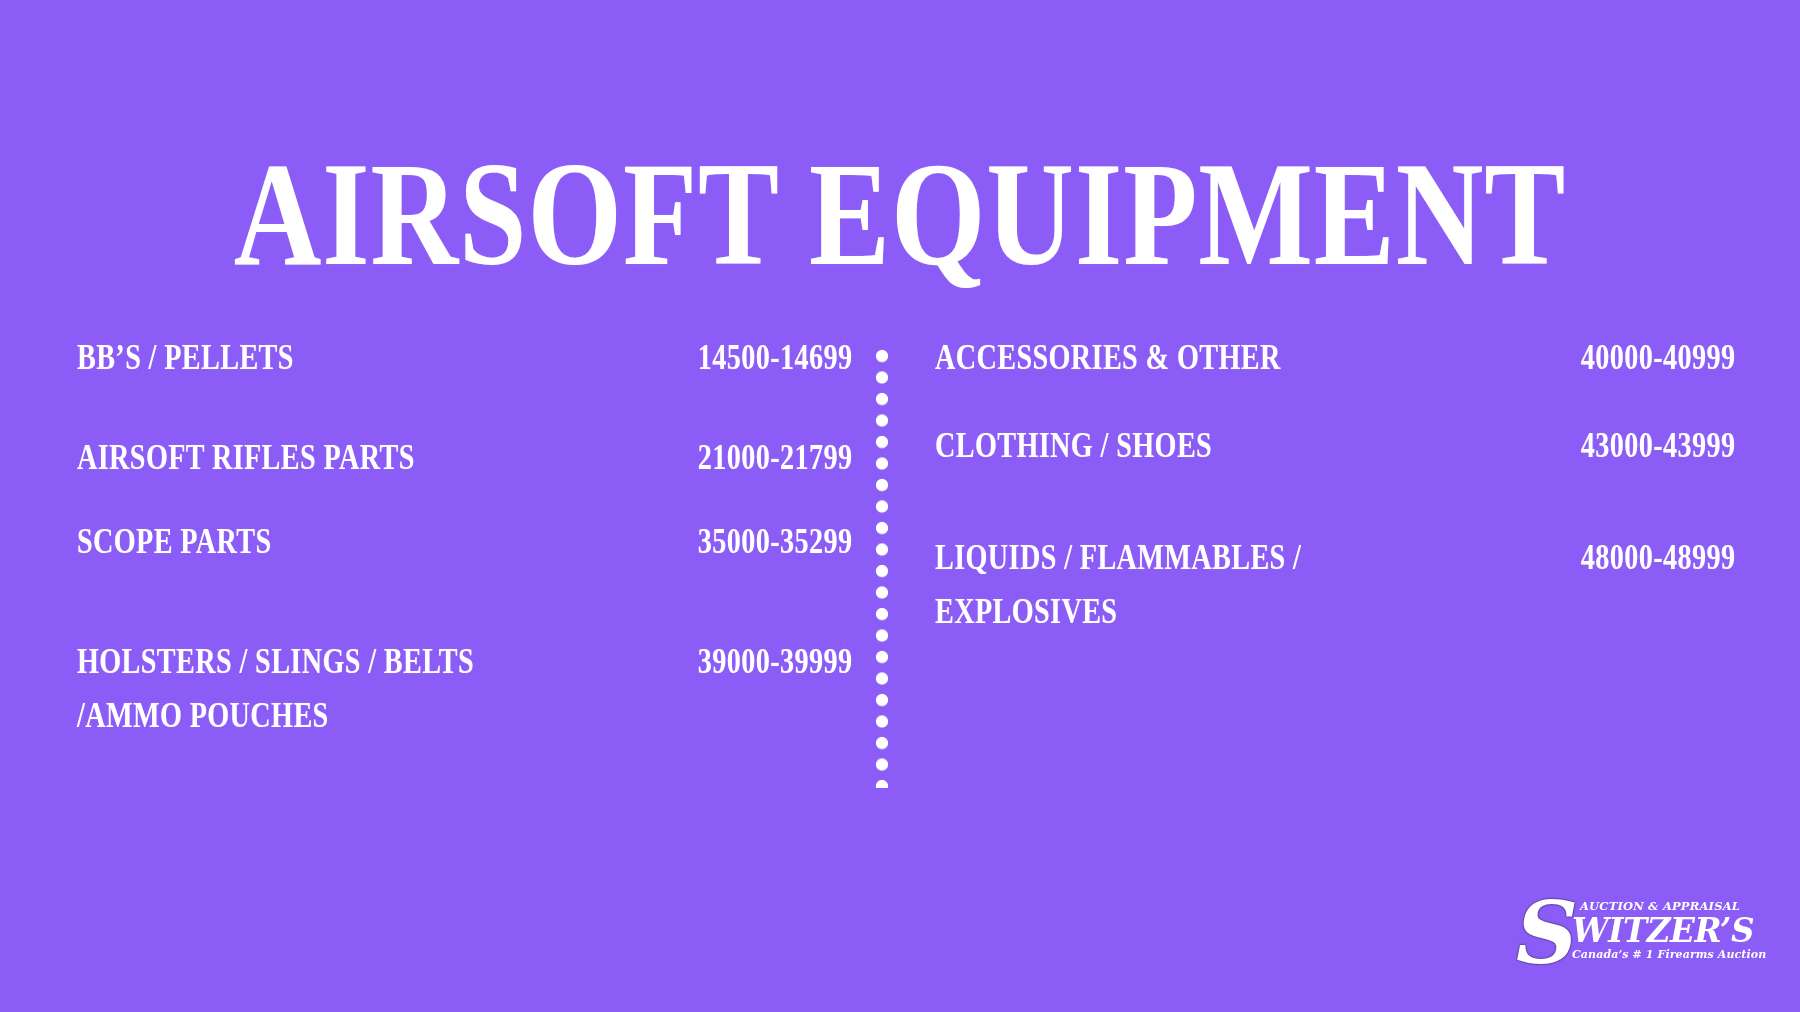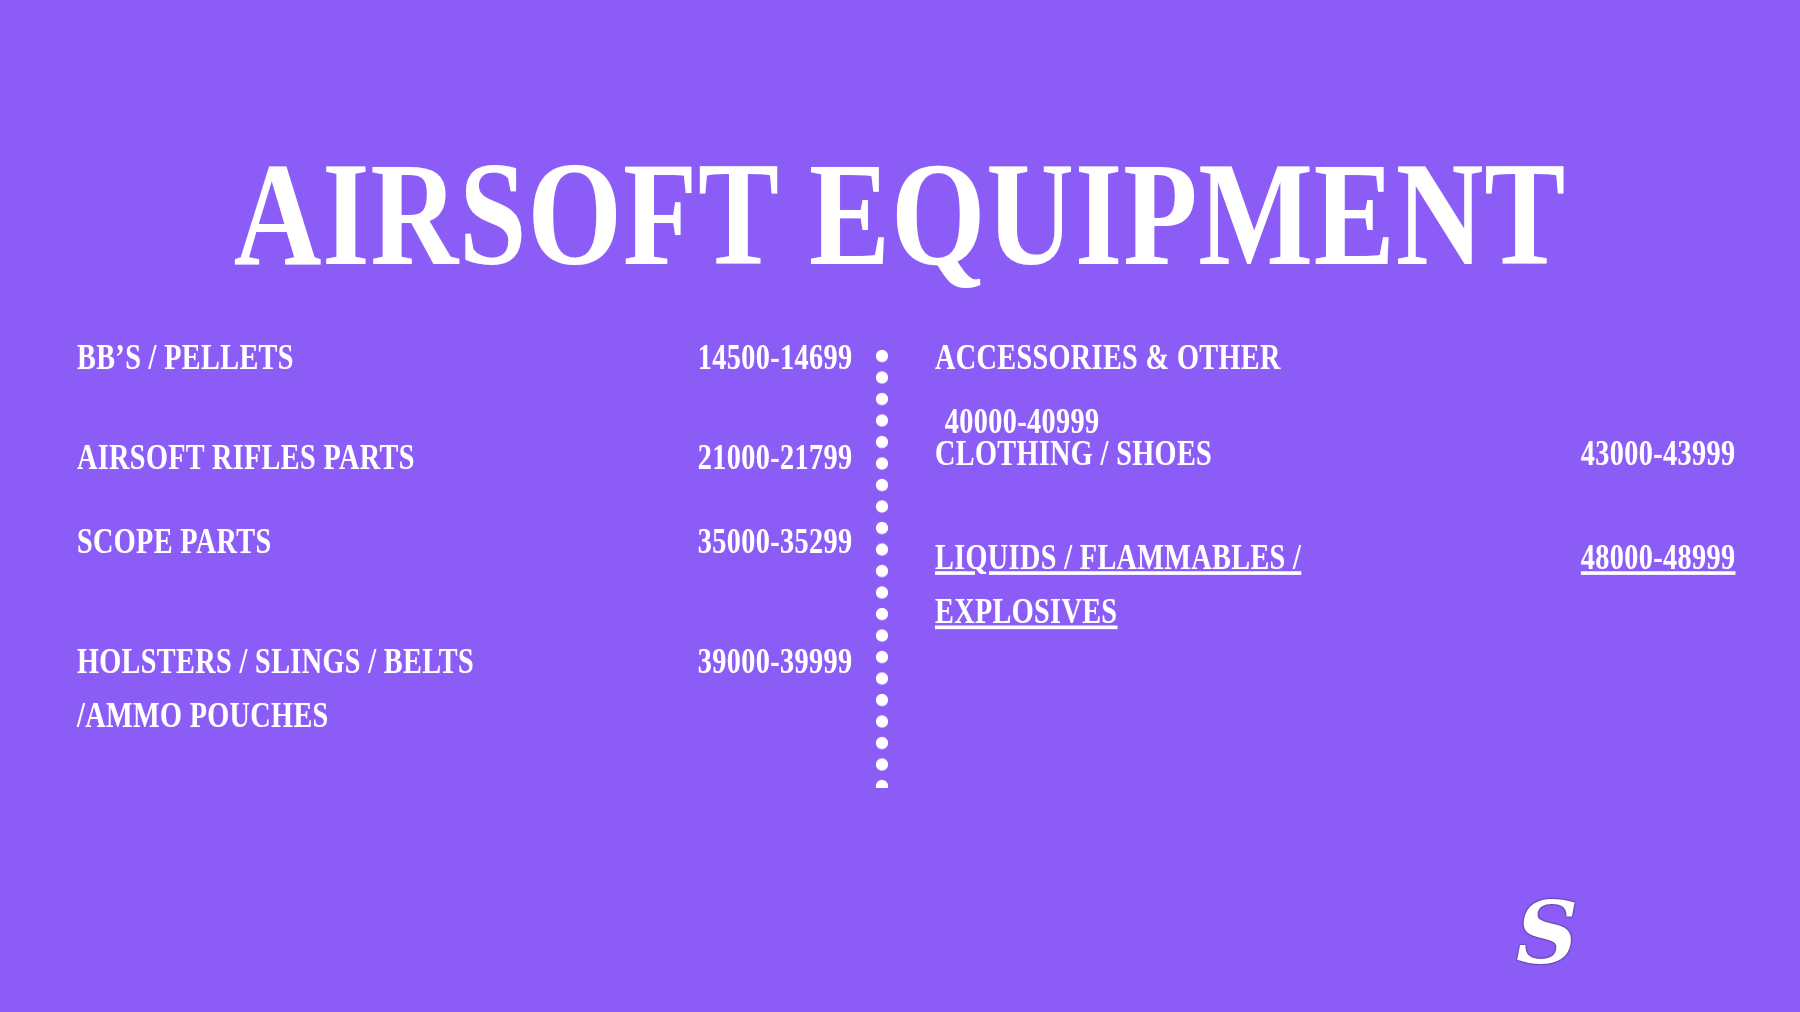--- a/index.html
+++ b/index.html
@@ -87,23 +87,23 @@
     transform-origin: right top;
   }
 
   
   .l0 { top: 0px; }
   .l1 { top: 100px; gap: 48px; }
   .l2 { top: 184px; }
   .l3 { top: 304px; }
 
   
-  .r0 { top: 0px; flex-direction: column; }
-  .r1 { top: 96px; gap: 12px; }
-  .r2 { top: 200px; text-decoration: underline; }
+  .r0 { top: 0px; }
+  .r1 { top: 88px; gap: 12px; }
+  .r2 { top: 200px; }
 
   
   .divider {
     position: absolute;
     left: 874px;
     top: 348px;
     width: 16px;
     height: 440px;
     background-image: radial-gradient(circle at 8px 8px, #ffffff 0, #ffffff 5.6px, rgba(255,255,255,0) 6.6px);
     background-size: 16px 21.5px;
@@ -221,15 +221,20 @@
         <span class="row-range">48000-48999</span>
       </div>
 
     </div>
   </div>
 
   <div class="divider"></div>
 
   <div class="logo">
     <span class="logo-s">S</span>
+    <div class="logo-lines">
+      <div class="logo-top">AUCTION &amp; APPRAISAL</div>
+      <div class="logo-main">WITZER’S</div>
+      <div class="logo-sub">Canada’s # 1 Firearms Auction</div>
+    </div>
   </div>
 
 </div>
 
 </body></html>

